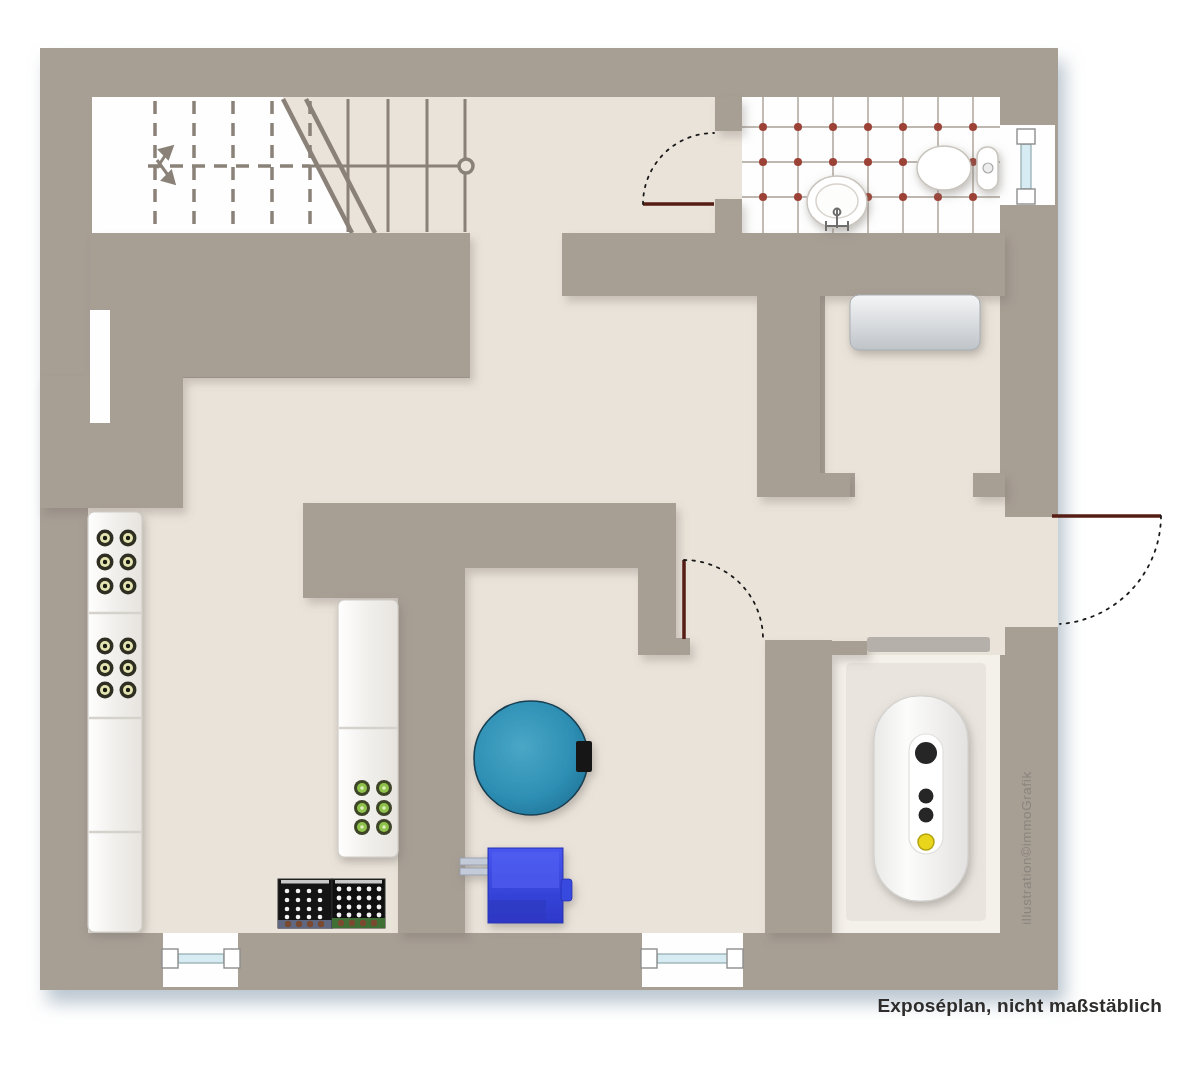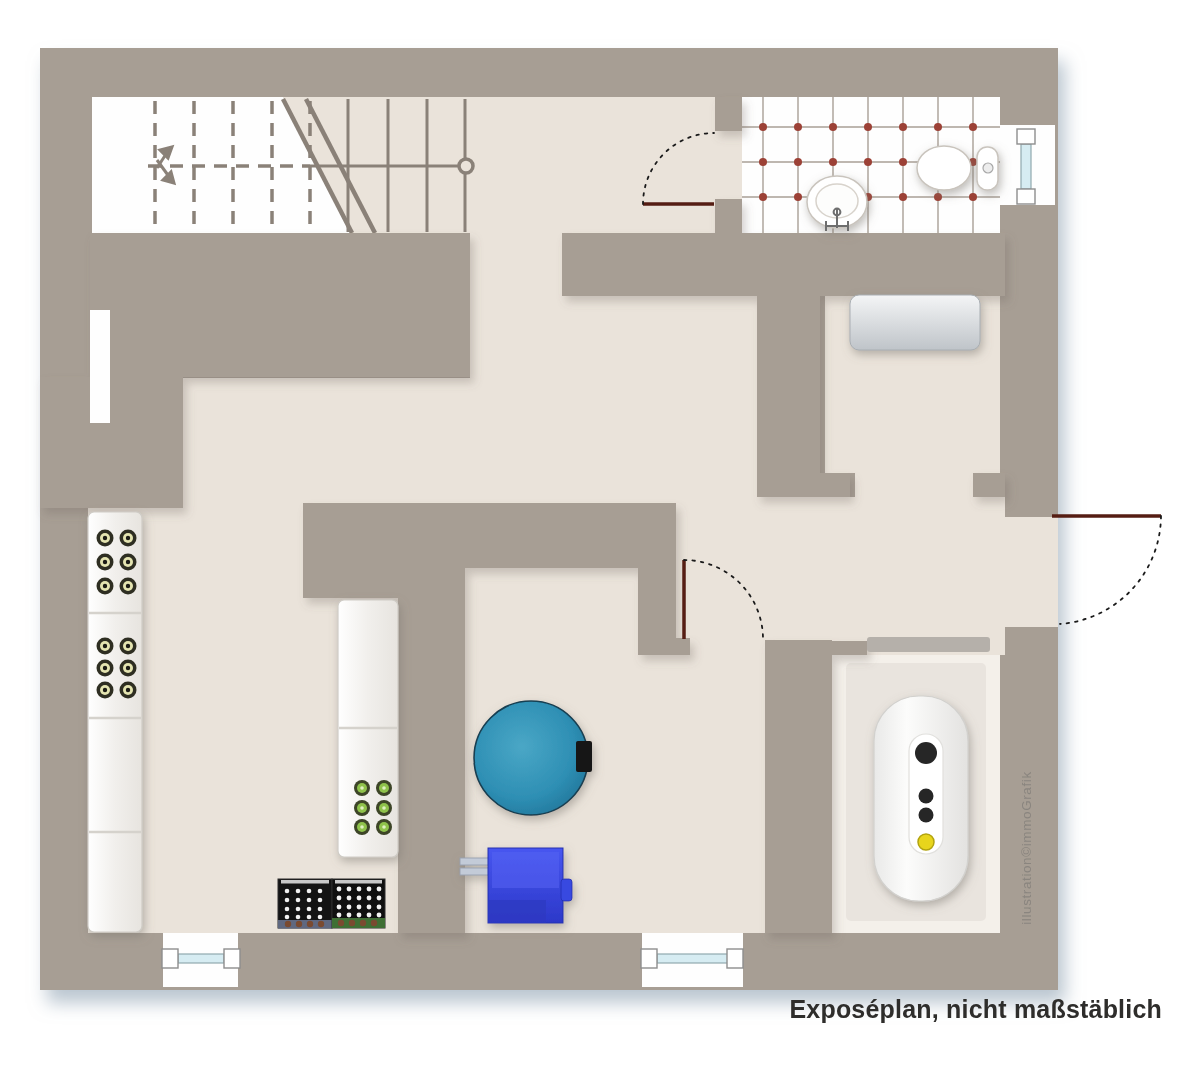--- a/index.html
+++ b/index.html
@@ -12,21 +12,21 @@
   .white{fill:var(--stairwell);}
   .stair-line{stroke:var(--stair_stroke);fill:none;}
   .grout{stroke:var(--tile_grout);stroke-width:1.4;}
   .dot{fill:var(--tile_dot);}
   .leaf{stroke:var(--door_leaf);stroke-width:3.5;fill:none;}
   .arc{stroke:var(--swing_arc);stroke-width:1.8;fill:none;stroke-dasharray:2.5 6;stroke-linecap:round;}
   .glass{fill:var(--window_glass);stroke:var(--window_frame);stroke-width:1.2;}
   .cap{fill:#ffffff;stroke:#8e8e8e;stroke-width:1.4;}
   .rack{fill:url(#rackG);stroke:#cfccc6;stroke-width:1.2;}
   .fixture{fill:#ffffff;stroke:#c9c4bd;stroke-width:1.5;}
-  #caption{position:absolute;top:995px;right:38px;font-size:25px;font-weight:600;
+  #caption{position:absolute;top:995px;right:38px;font-size:19px;font-weight:600;
            letter-spacing:.2px;color:var(--text,#2e2d2b);}
   #watermark{position:absolute;left:1026px;top:848px;transform:translate(-50%,-50%) rotate(-90deg);
              white-space:nowrap;font-size:13.5px;letter-spacing:.6px;color:var(--watermark_color,#8a857f);}
 </style>
 </head>
 <body>
 
 <div id="stage">
 <svg width="1200" height="1066" viewBox="0 0 1200 1066">
   <defs>

